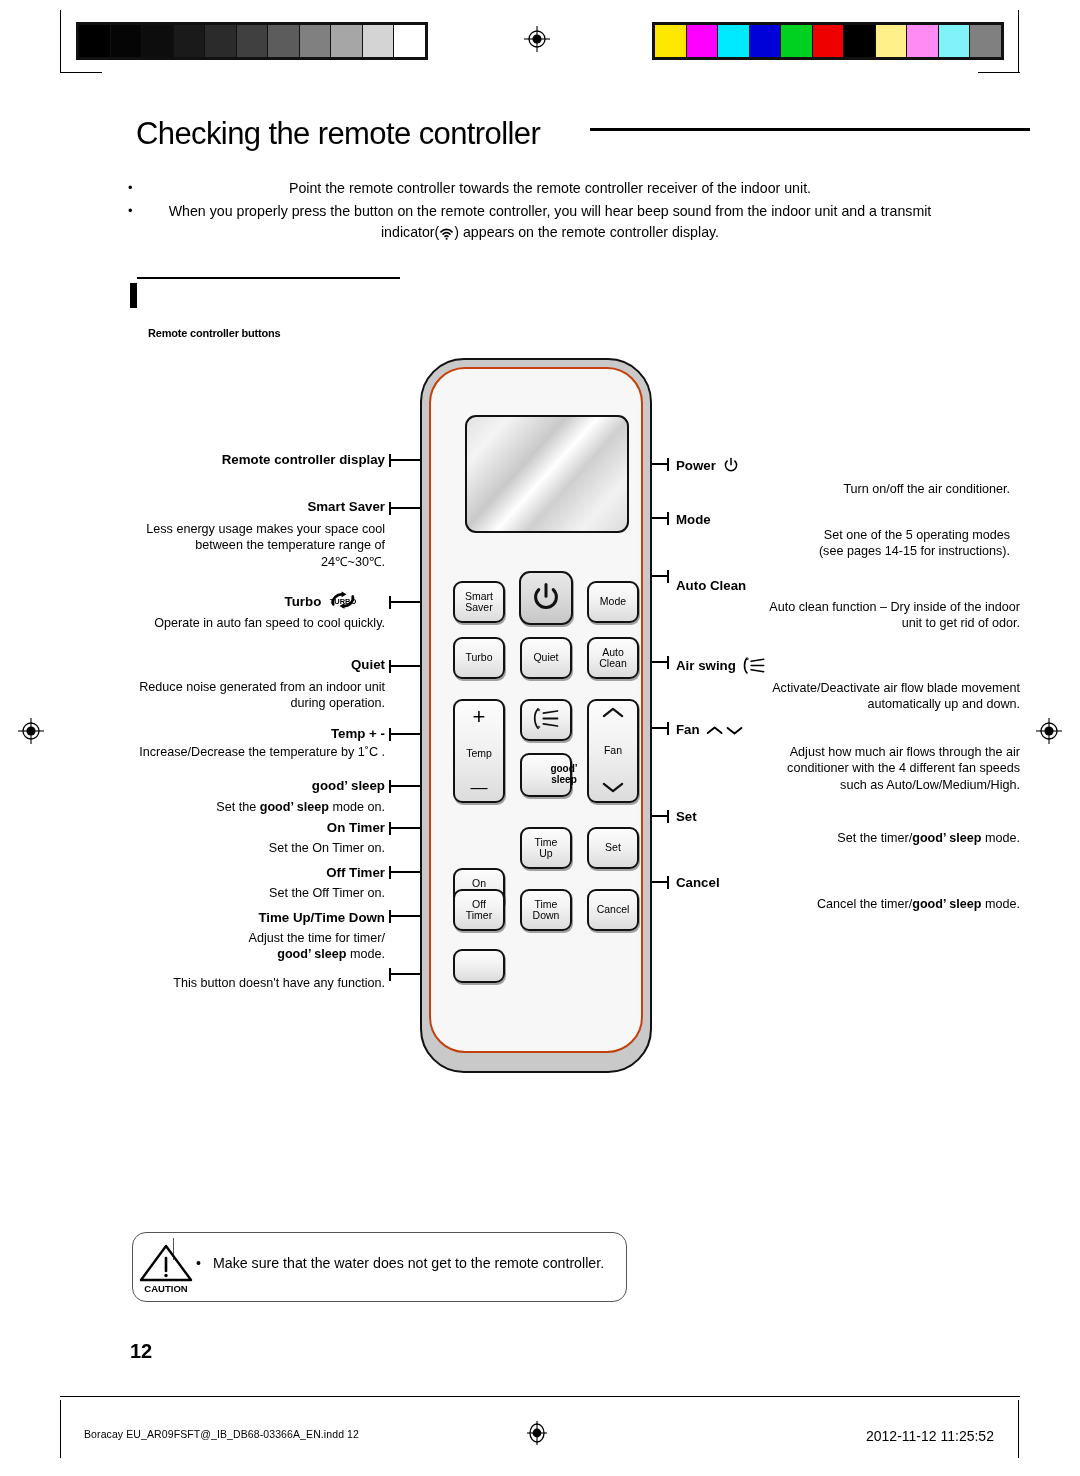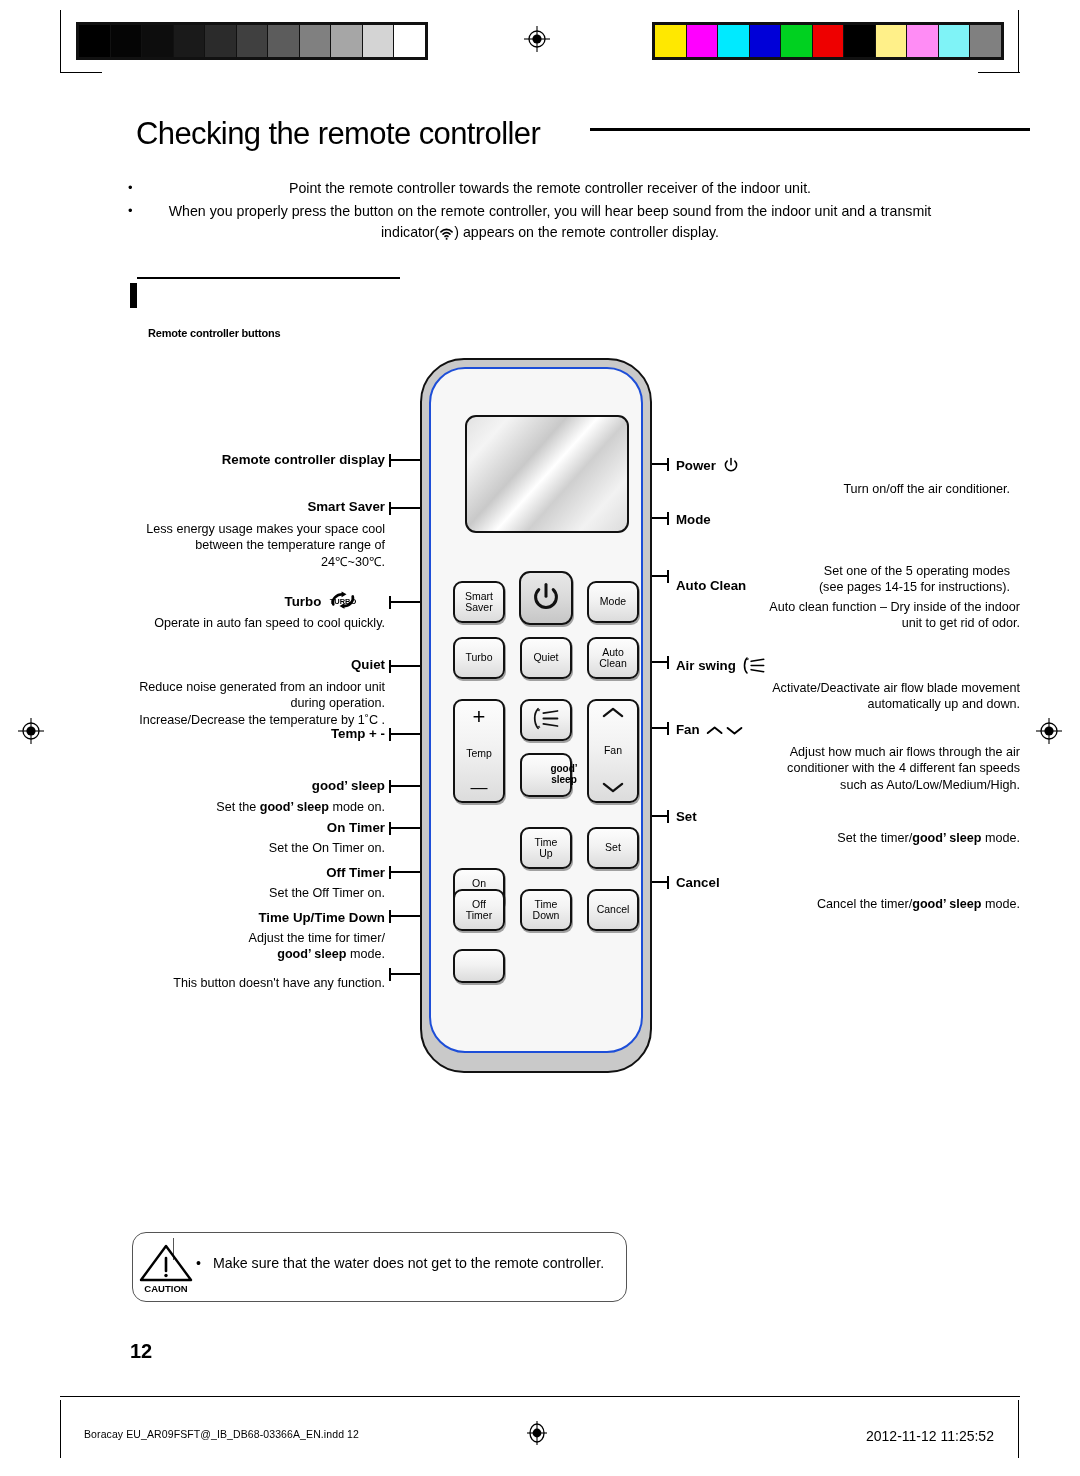--- a/index.html
+++ b/index.html
@@ -41,21 +41,21 @@
   .wifi-ico{display:inline-block;vertical-align:-3px;width:15px;height:13px;}
   #sect-bar{left:130px;top:283px;width:7px;height:25px;background:#000;}
   #sect-rule{left:137px;top:277px;width:263px;height:2px;background:#000;}
   #sect-txt{left:148px;top:283px;font-size:11px;font-weight:bold;letter-spacing:-.2px;margin-top:44px;}
 
   
   #remote{left:420px;top:358px;width:232px;height:715px;}
   .rm-outer{position:absolute;inset:0;border:2.5px solid #111;border-radius:44px;
       background:#c9c9c9;box-sizing:border-box;}
   .rm-inner{position:absolute;left:9px;top:9px;right:9px;bottom:20px;
-      border:2px solid #1d4ed8;border-radius:36px;
+      border:2px solid #c2410c;border-radius:36px;
       background:#f7f7f7;box-sizing:border-box;}
 
   
   .rm-screen{position:absolute;left:34px;top:46px;width:164px;height:118px;
       border:2px solid #111;border-radius:11px;box-sizing:border-box;
       background:linear-gradient(132deg,#e2e2e2 0%,#f4f4f4 16%,#c9c9c9 38%,
         #ffffff 50%,#cfcfcf 62%,#f2f2f2 82%,#dcdcdc 100%);}
 
   
   .btn{position:absolute;border:2px solid #111;border-radius:9px;
@@ -380,21 +380,21 @@
       <text x="17" y="15" font-size="8.5" font-weight="bold" text-anchor="middle" font-family="Liberation Sans, sans-serif">TURBO</text>
     </svg>
   </span>
 </div>
 <div class="dsc rt" style="left:140px;top:615px;width:245px;">Operate in auto fan speed to cool quickly.</div>
 
 <div class="lbl rt" style="left:80px;top:657px;width:305px;">Quiet</div>
 <div class="dsc rt" style="left:120px;top:679px;width:265px;">Reduce noise generated from an indoor unit during operation.</div>
 
 <div class="lbl rt" style="left:80px;top:726px;width:305px;">Temp + -</div>
-<div class="dsc rt" style="left:120px;top:712px;width:265px;">Increase/Decrease the temperature by 1˚C .</div>
+<div class="dsc rt" style="left:120px;top:744px;width:265px;">Increase/Decrease the temperature by 1˚C .</div>
 
 <div class="lbl rt" style="left:80px;top:778px;width:305px;">good’ sleep</div>
 <div class="dsc rt" style="left:120px;top:799px;width:265px;">
   <span>Set the </span><span class="gs">good’ sleep</span><span> mode on.</span>
 </div>
 
 <div class="lbl rt" style="left:80px;top:820px;width:305px;">On Timer</div>
 <div class="dsc rt" style="left:120px;top:840px;width:265px;">Set the On Timer on.</div>
 
 <div class="lbl rt" style="left:80px;top:865px;width:305px;">Off Timer</div>
@@ -413,21 +413,21 @@
   <span style="display:inline-block;vertical-align:-3px;margin-left:3px;">
     <svg viewBox="0 0 20 20" width="16" height="16">
       <path d="M5.2 5.1 A7 7 0 1 0 14.8 5.1" fill="none" stroke="#000" stroke-width="1.9" stroke-linecap="round"></path>
       <line x1="10" y1="1.8" x2="10" y2="9.6" stroke="#000" stroke-width="1.9" stroke-linecap="round"></line>
     </svg>
   </span>
 </div>
 <div class="dsc lt" style="left:690px;top:481px;width:300px;margin-left:20px;">Turn on/off the air conditioner.</div>
 
 <div class="lbl lt" style="left:676px;top:512px;">Mode</div>
-<div class="dsc lt" style="left:690px;top:563px;width:320px;">
+<div class="dsc lt" style="left:690px;top:527px;width:320px;">
   <span>Set one of the 5 operating modes</span><br>
   <span>(see pages 14-15 for instructions).</span>
 </div>
 
 <div class="lbl lt" style="left:676px;top:578px;">Auto Clean</div>
 <div class="dsc lt" style="left:690px;top:599px;width:330px;">
   <span>Auto clean function – Dry inside of the indoor</span><br>
   <span>unit to get rid of odor.</span>
 </div>
 

